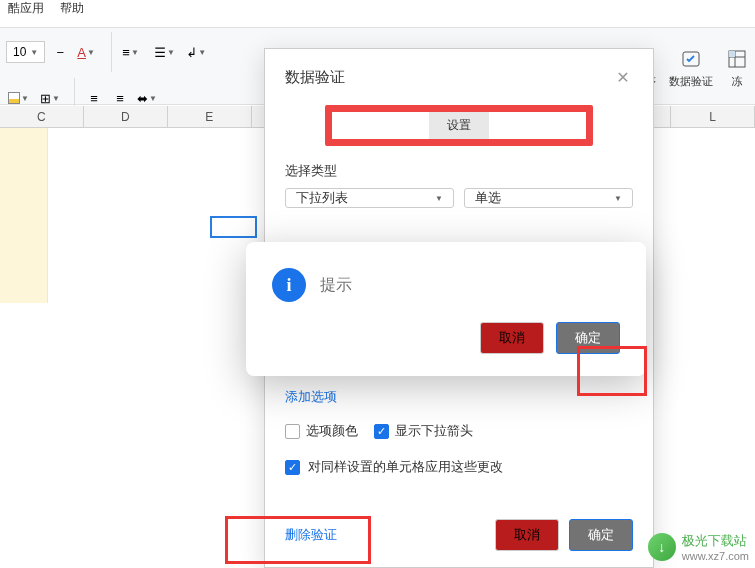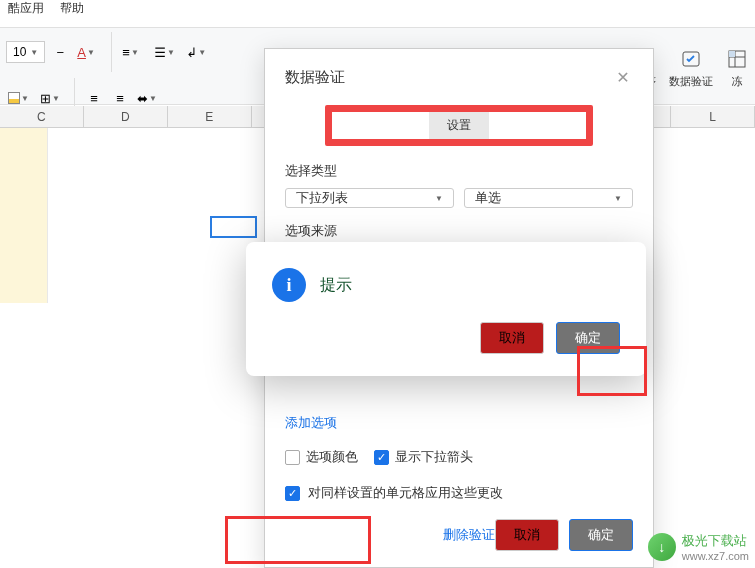--- a/index.html
+++ b/index.html
@@ -38,30 +38,30 @@
 .dialog-body { flex: 1; padding: 0 20px; overflow: hidden; }
 .field-label { font-size: 13px; color: #333; margin-bottom: 8px; }
 .select-row { display: flex; gap: 10px; margin-bottom: 14px; }
 .select-box { flex: 1; height: 20px; border: 1px solid #ccc; border-radius: 3px; display: flex; align-items: center; justify-content: space-between; padding: 0 10px; font-size: 13px; color: #333; cursor: pointer; }
 .link-text { color: #1a73e8; font-size: 13px; cursor: pointer; padding: 6px 0; }
 .checkbox-row { display: flex; align-items: center; gap: 16px; margin: 10px 0; font-size: 13px; color: #333; }
 .checkbox-item { display: flex; align-items: center; gap: 6px; }
 .cb { width: 15px; height: 15px; border: 1px solid #aaa; border-radius: 2px; display: inline-flex; align-items: center; justify-content: center; font-size: 11px; }
 .cb.checked { background: #1a73e8; border-color: #1a73e8; color: #fff; }
 .apply-row { display: flex; align-items: center; gap: 8px; margin: 18px 0 14px; font-size: 13px; color: #333; }
-.dialog-footer { display: flex; align-items: center; justify-content: flex-end; padding: 0 20px 16px; }
+.dialog-footer { display: flex; align-items: center; justify-content: space-between; padding: 0 20px 16px; }
 .btn { padding: 6px 18px; border: 1px solid #ccc; border-radius: 3px; background: #b91c1c; font-size: 13px; cursor: pointer; }
 .btn.primary { background: #737373; border-color: #1a73e8; color: #fff; }
 .footer-right { display: flex; gap: 10px; }
 
 .modal-backdrop { position: absolute; inset: 0; background: transparent; }
 .alert { position: absolute; left: 246px; top: 242px; width: 400px; background: #fff; border-radius: 8px; box-shadow: 0 10px 40px rgba(0,0,0,0.25); padding: 26px 26px 22px; }
 .alert-head { display: flex; align-items: center; gap: 14px; margin-bottom: 20px; }
 .alert-icon { width: 34px; height: 34px; border-radius: 50%; background: #1a73e8; color: #fff; display: flex; align-items: center; justify-content: center; font-weight: bold; font-size: 18px; font-family: serif; }
-.alert-title { font-size: 16px; color: #14532d; }
+.alert-title { font-size: 16px; color: #737373; }
 .alert-msg { font-size: 13px; color: #555; margin-left: 48px; margin-bottom: 28px; }
 .alert-footer { display: flex; justify-content: flex-end; gap: 12px; }
 
 .redbox1 { position: absolute; left: 577px; top: 346px; width: 70px; height: 50px; border: 3px solid #e33; pointer-events: none; }
 .redbox2 { position: absolute; left: 225px; top: 516px; width: 146px; height: 48px; border: 3px solid #e33; pointer-events: none; }
 
 .watermark { position: absolute; right: 6px; bottom: 6px; display: flex; align-items: center; gap: 6px; font-size: 13px; color: #4cb04f; }
 .watermark .wm-icon { width: 28px; height: 28px; border-radius: 50%; background: linear-gradient(135deg,#6fd36f,#3fa83f); display: flex; align-items: center; justify-content: center; color: #fff; font-size: 14px; }
 .watermark .wm-sub { font-size: 11px; color: #888; }
 </style>
@@ -171,21 +171,20 @@
     <div class="select-row">
       <div class="select-box">
         <span>下拉列表</span>
         <span class="dd">▼</span>
       </div>
       <div class="select-box">
         <span>单选</span>
         <span class="dd">▼</span>
       </div>
     </div>
-    <div class="field-label">选项来源</div>
     <div style="height:160px"></div>
     <div class="link-text">添加选项</div>
     <div class="checkbox-row">
       <div class="checkbox-item">
         <span class="cb"></span>
         <span>选项颜色</span>
       </div>
       <div class="checkbox-item">
         <span class="cb checked">✓</span>
         <span>显示下拉箭头</span>

